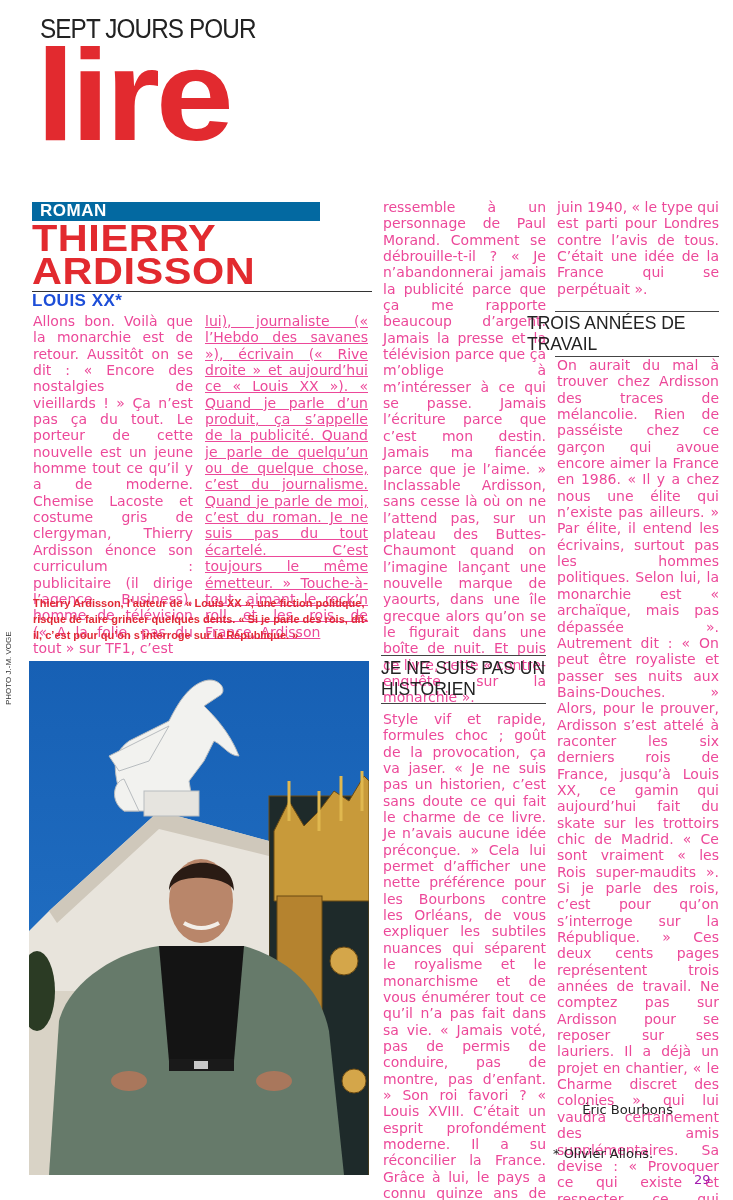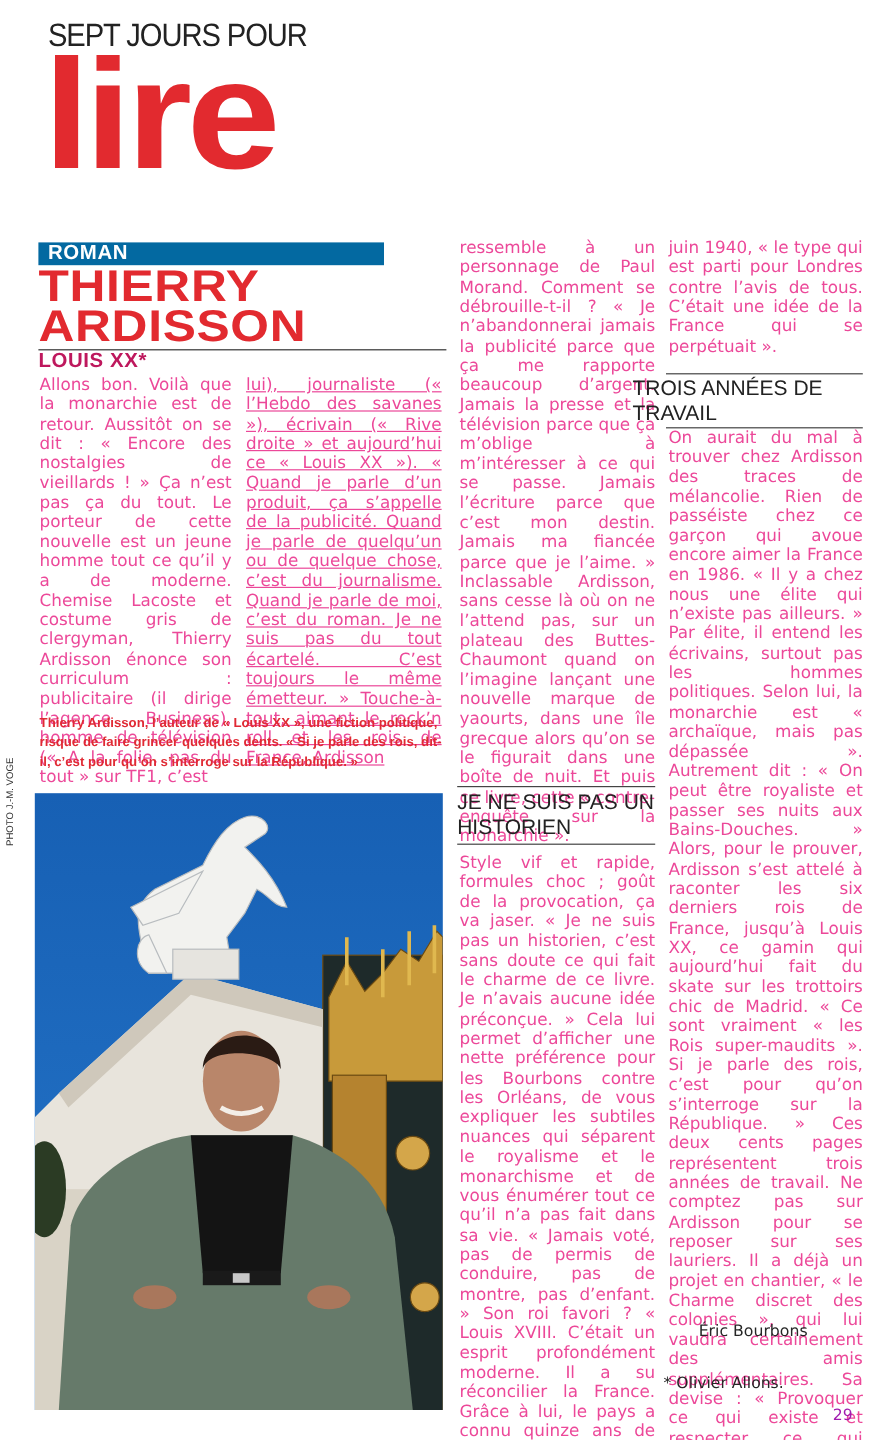--- a/index.html
+++ b/index.html
@@ -28,21 +28,21 @@
     color: #fff; letter-spacing: 0.5px;
   }
   .author-title {
     position: absolute; left: 32px; top: 222px;
     font-family: "Liberation Sans", sans-serif; font-weight: 900; font-size: 37px; line-height: 33px;
     color: #e22a2f; letter-spacing: 0.5px; transform: scaleX(1.12); transform-origin: left;
   }
   .rule-under-title { position: absolute; left: 32px; top: 291px; width: 340px; height: 1px; background: #333; }
   .book-title {
     position: absolute; left: 32px; top: 291px;
-    font-family: "Liberation Sans", sans-serif; font-weight: 900; font-size: 17px; color: #be185d; letter-spacing: 0.5px;
+    font-family: "Liberation Sans", sans-serif; font-weight: 900; font-size: 17px; color: #1d4ed8; letter-spacing: 0.5px;
   }
 
   .col { position: absolute; font-size: 14px; line-height: 16.35px; text-align: justify; color: #ec4899; }
   .col p { margin: 0; }
   #col1 { left: 33px; top: 313px; width: 160px; }
   #col2 { left: 205px; top: 313px; width: 163px; text-decoration: underline; }
   #col3a { left: 383px; top: 199px; width: 163px; }
   #col3b { left: 383px; top: 711px; width: 163px; }
   #col4a { left: 557px; top: 199px; width: 162px; }
   #col4b { left: 557px; top: 357px; width: 162px; }

